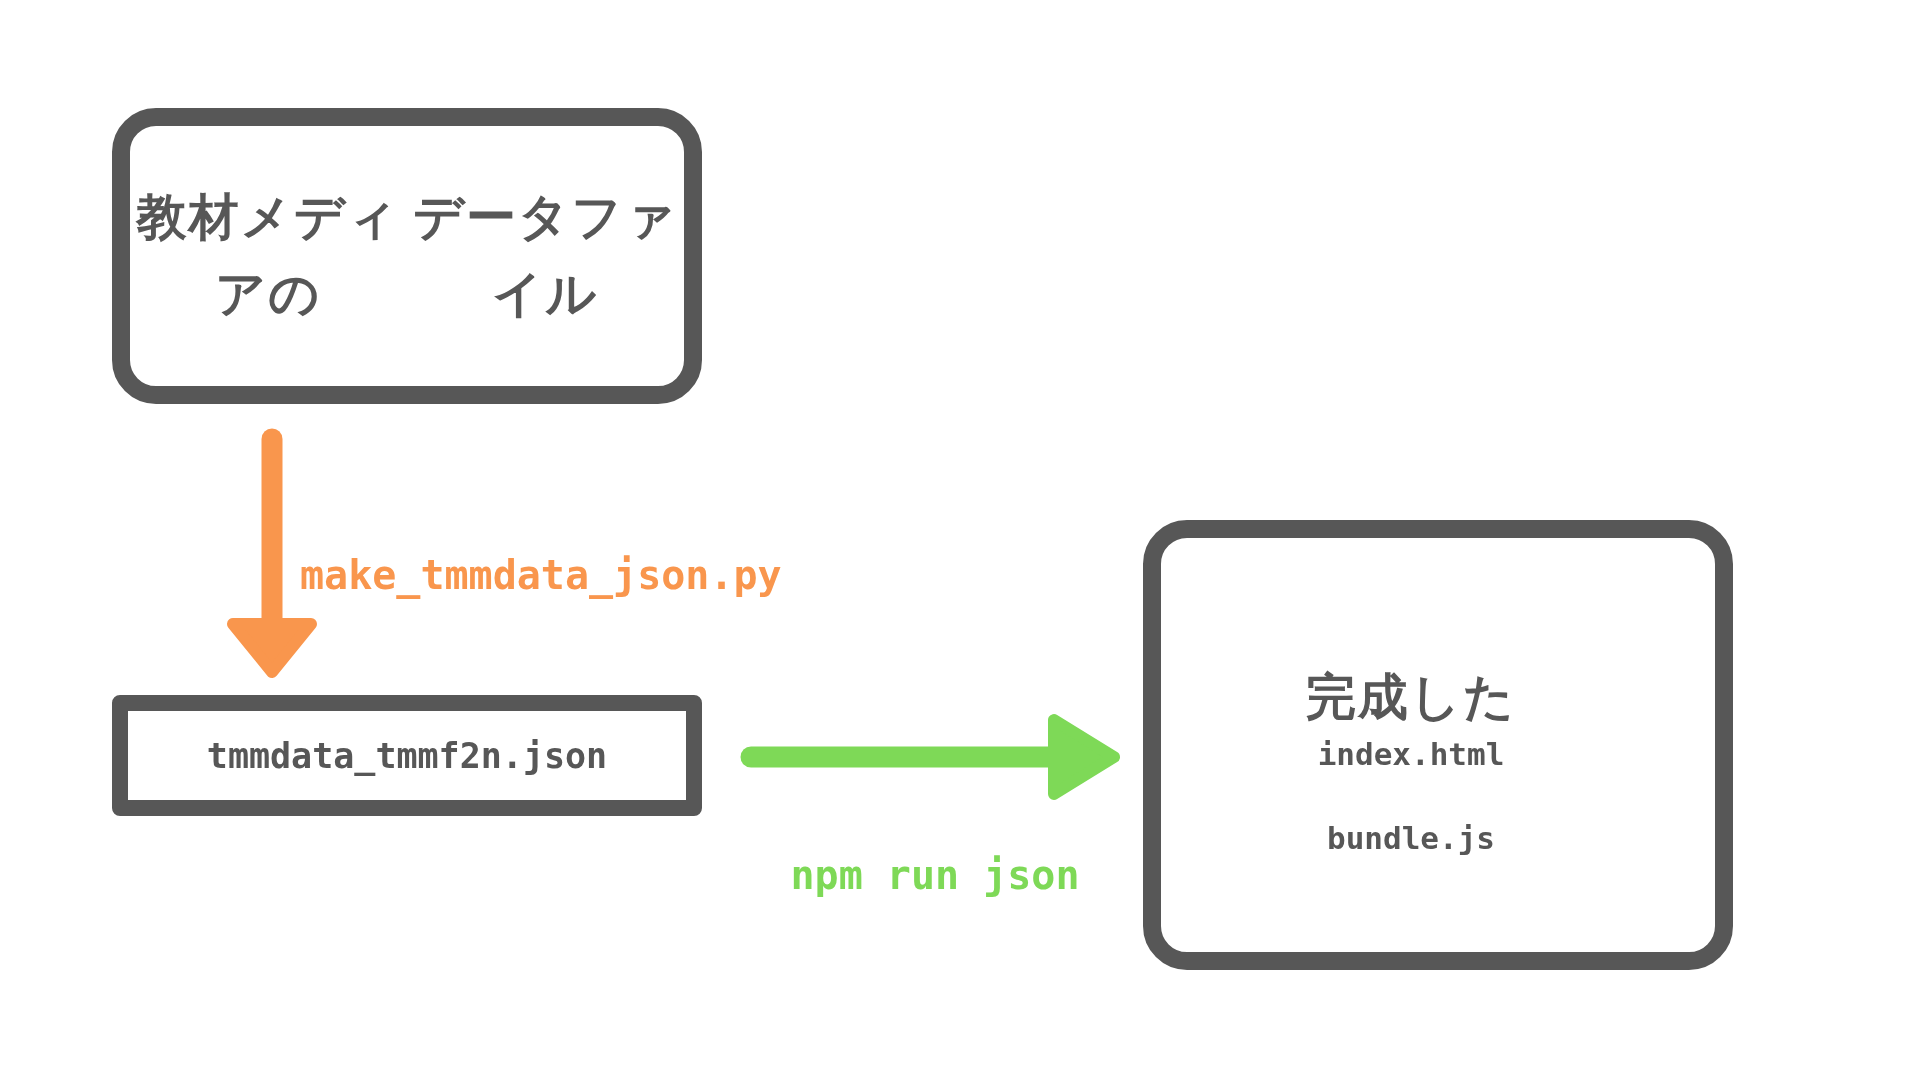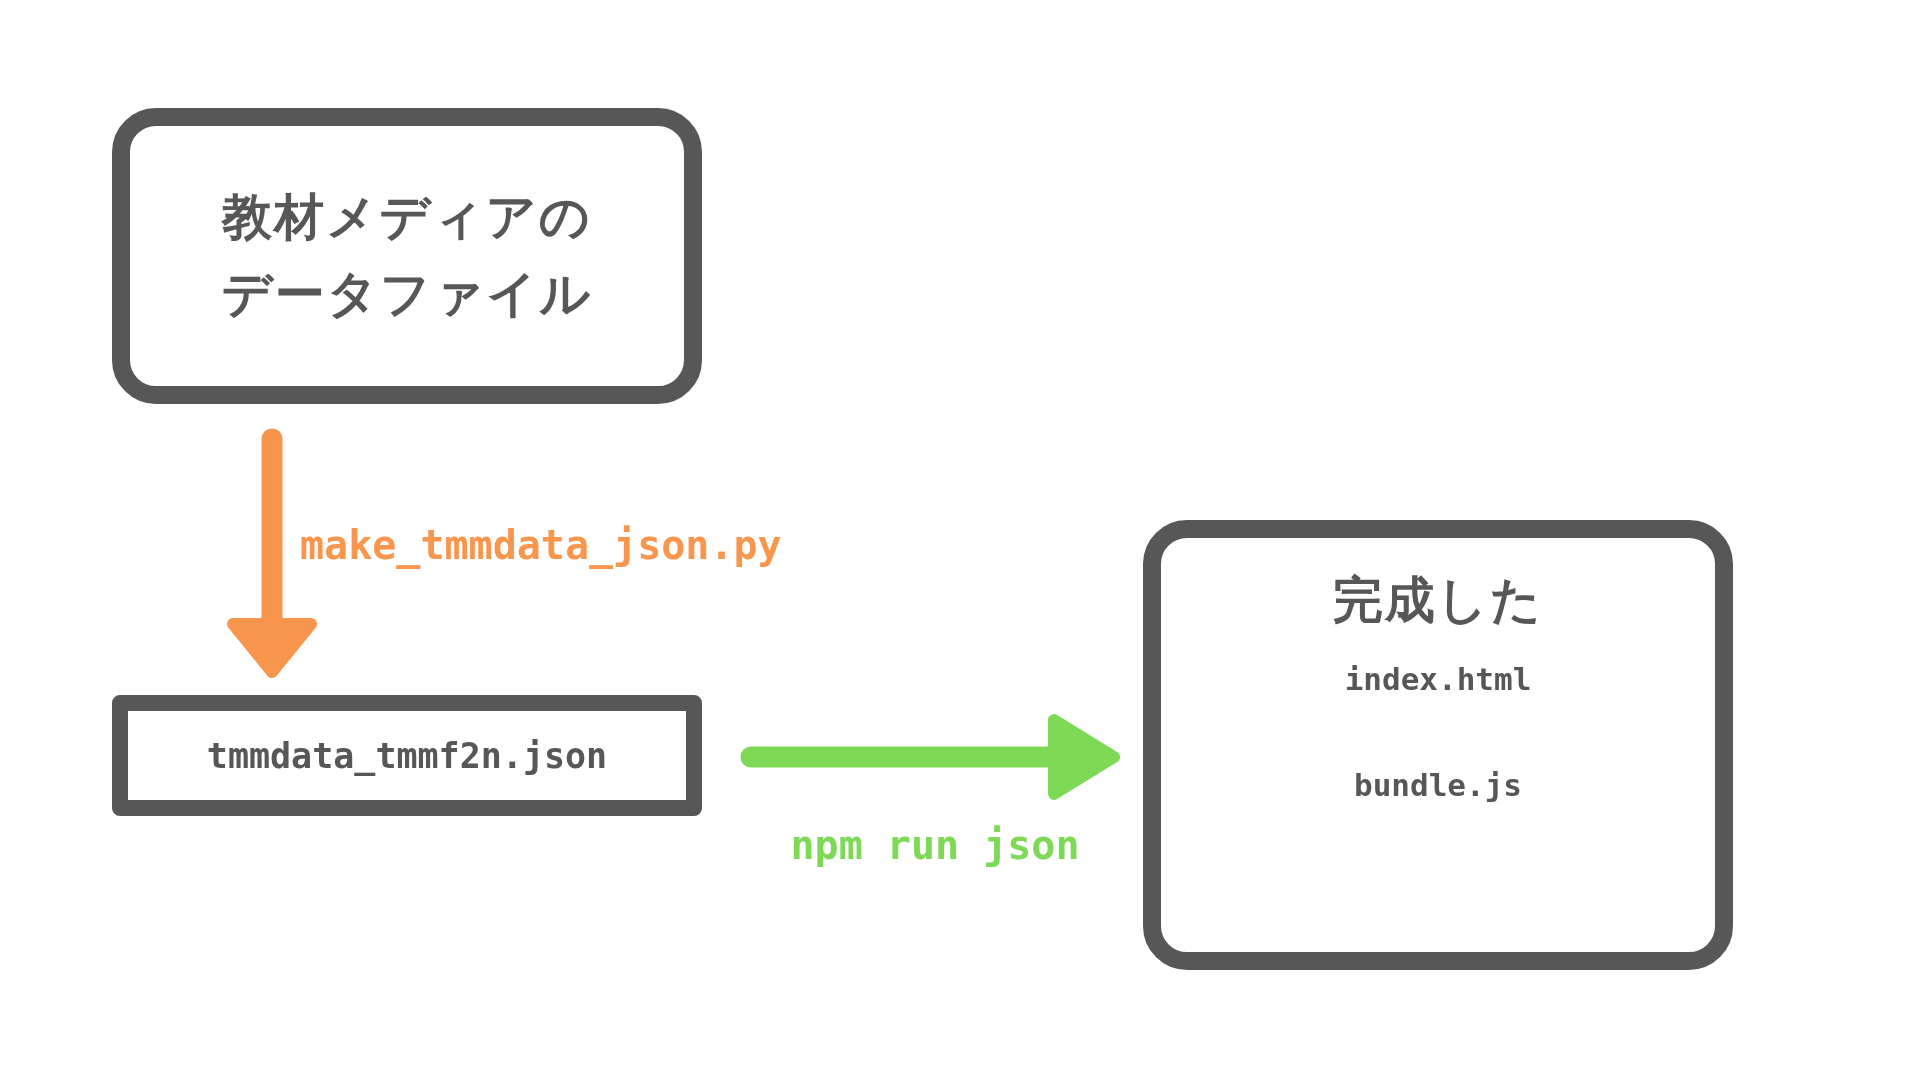--- a/index.html
+++ b/index.html
@@ -20,24 +20,24 @@
     width: 1920px; height: 1080px;
     background: var(--bg);
   }
   .node {
     position: absolute;
     border: 18px solid var(--gray);
     border-radius: 44px;
     background: var(--bg);
     color: var(--gray);
     display: flex;
-    flex-direction: column;
+    flex-direction: row;
     align-items: center;
     justify-content: center;
-    text-align: right;
+    text-align: center;
   }
   .source-box {
     left: 112px; top: 108px;
     width: 590px; height: 296px;
   }
   .source-box .jp-line {
     font-size: 50px;
     font-weight: 700;
     line-height: 77px;
     letter-spacing: 2px;
@@ -60,21 +60,20 @@
     left: 1143px; top: 520px;
     width: 590px; height: 450px;
     justify-content: flex-start;
   }
   .webapp-content {
     width: 500px;
     display: flex;
     flex-direction: column;
     align-items: center;
     margin-top: 24px;
-    gap: 22px;
   }
   .webapp-box .jp-line {
     font-size: 50px;
     font-weight: 700;
     line-height: 77px;
     letter-spacing: 2px;
   }
   .webapp-box .file-name {
     font-size: 31px;
     color: var(--gray);
@@ -84,20 +83,21 @@
 
   .arrow-svg { position: absolute; }
   .arrow-down { left: 222px; top: 418px; color: var(--orange); }
   .arrow-right { left: 738px; top: 708px; color: var(--green); }
 
   .edge-label {
     position: absolute;
     font-family: "DejaVu Sans Mono", "Liberation Mono", monospace;
     font-weight: 700;
     white-space: nowrap;
+    margin-top: 30px;
   }
   .script-label {
     left: 300px; top: 522px;
     font-size: 40px;
     color: var(--orange);
   }
   .build-label {
     left: 760px; top: 822px;
     width: 350px;
     text-align: center;

